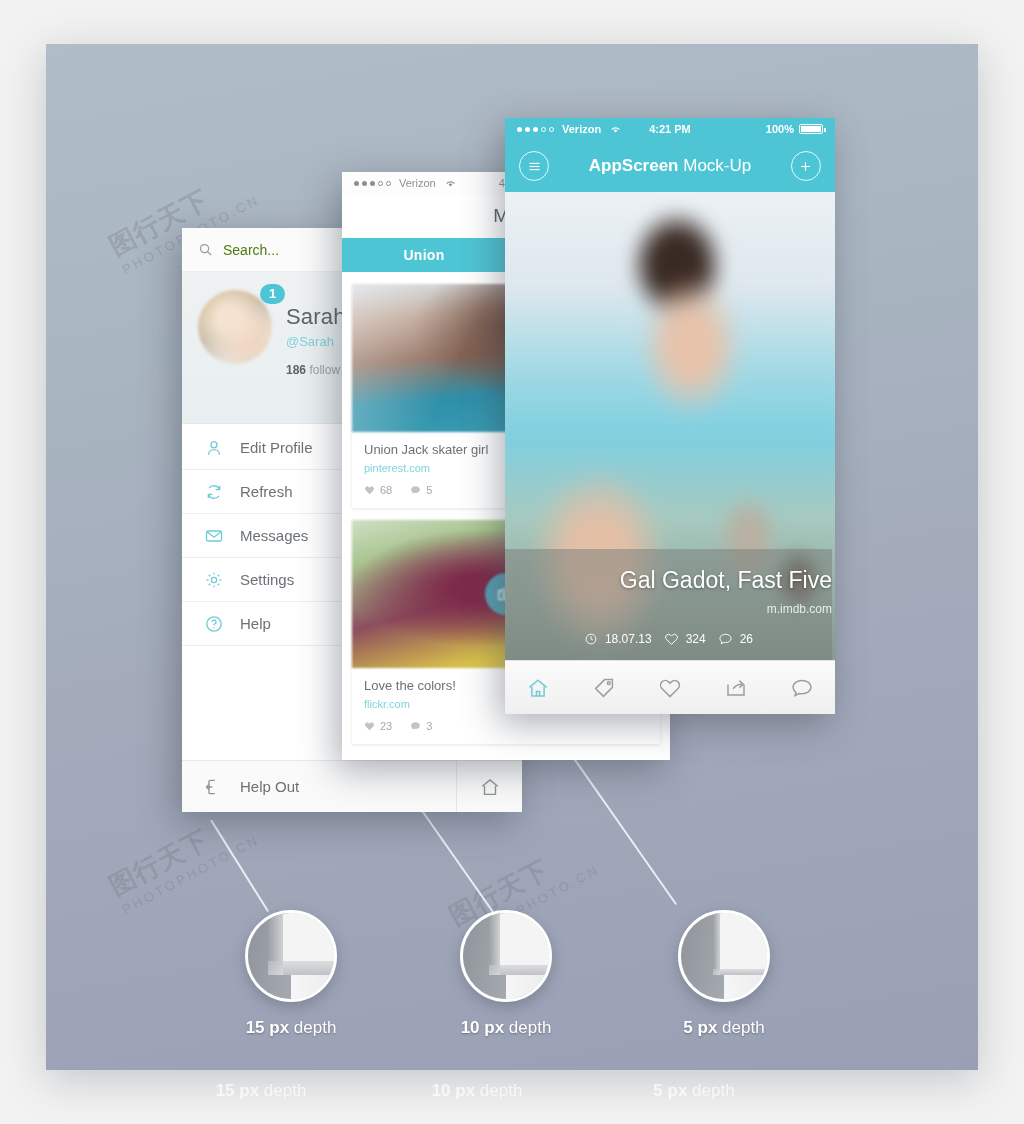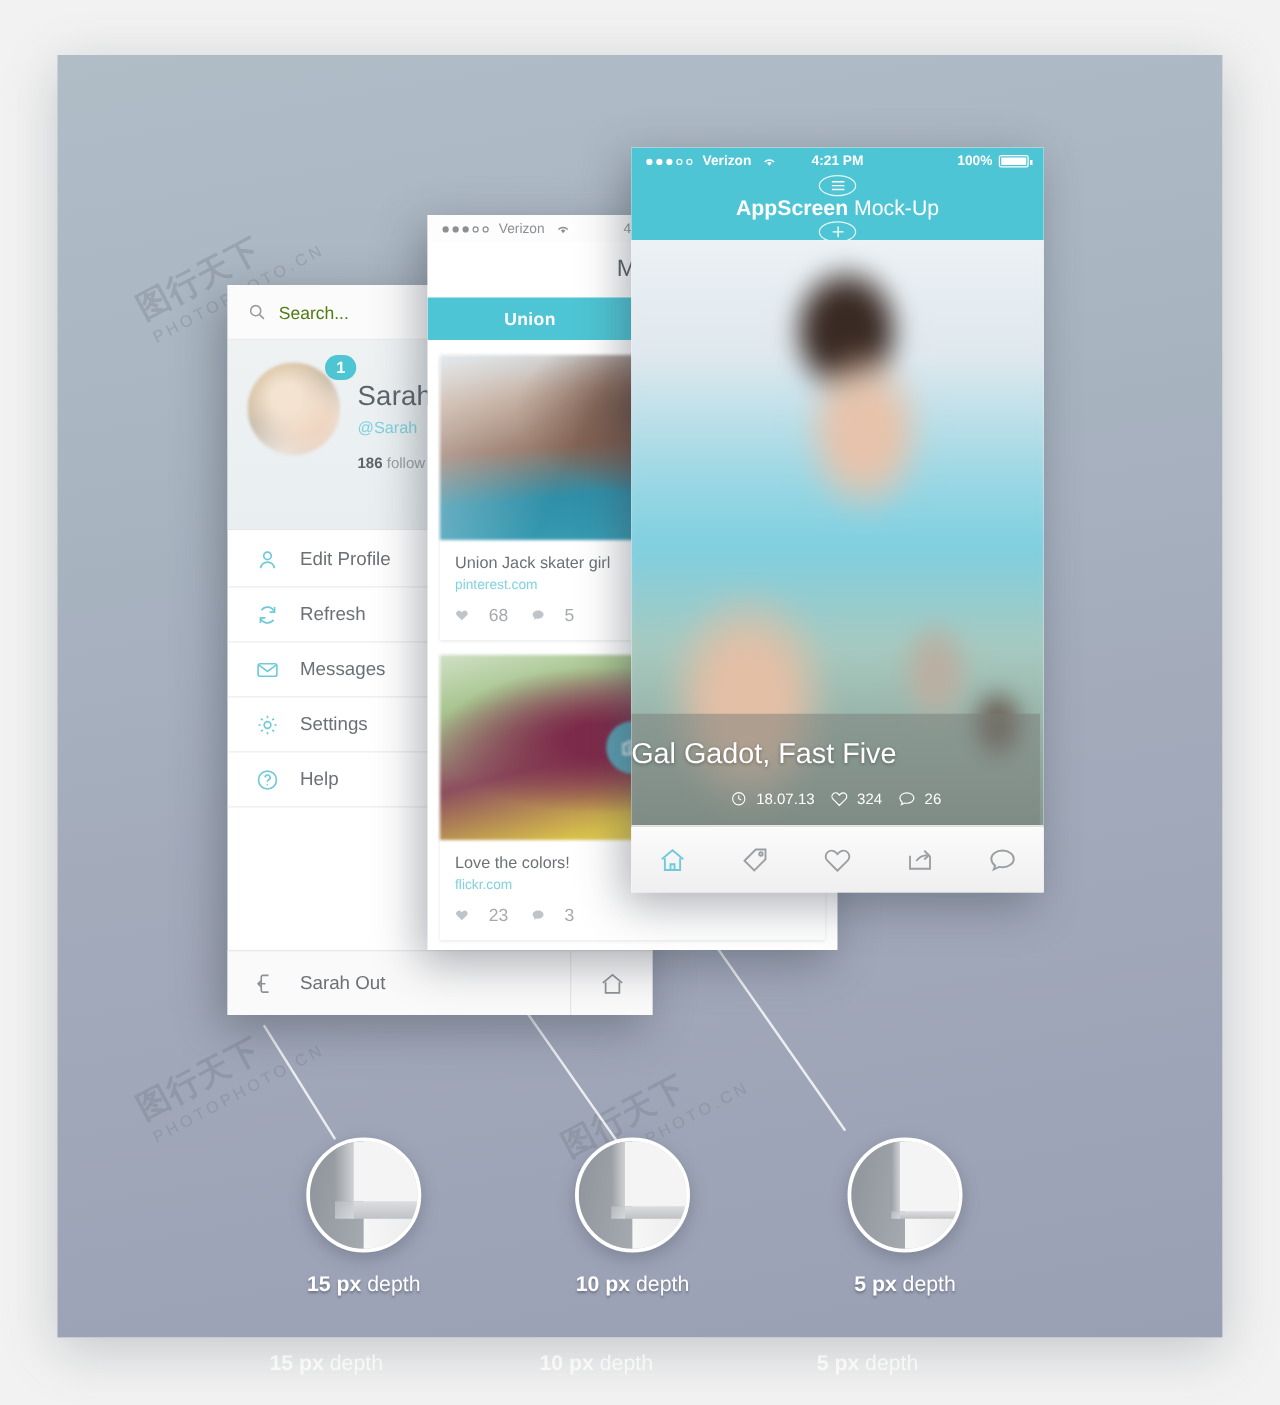--- a/index.html
+++ b/index.html
@@ -149,37 +149,37 @@
   }
   .cam-badge {
     position:absolute; left: 50%; top: 50%; transform: translate(-50%,-50%);
     width: 42px; height: 42px; border-radius: 50%;
     background: rgba(78,197,212,.75); display:flex; align-items:center; justify-content:center;
   }
   .card-body { padding: 10px 12px 12px 12px; }
   .card-title { font-size: 13px; color:#6b7176; }
   .card-src { font-size: 11px; color:#7fd2de; margin-top: 5px; }
   .card-stats { display:flex; gap: 18px; margin-top: 10px; align-items:center; }
-  .stat { display:flex; align-items:center; gap: 16px; font-size: 14px; color:#a4a9ad; }
+  .stat { display:flex; align-items:center; gap: 5px; font-size: 11px; color:#a4a9ad; }
 
   
   #screen-detail { left: 505px; top: 118px; width: 330px; height: 596px; }
   .statusbar-teal {
     height: 22px; background:#4ec5d4; display:flex; align-items:center;
     gap: 8px; padding: 0 12px; font-size: 11px; color:#ffffff; font-weight: 600;
   }
   .statusbar-teal .dot { background:#fff; }
   .statusbar-teal .dot.o { background:transparent; border:1px solid #fff; }
   .sb-time { position:absolute; left:50%; transform:translateX(-50%); }
   .battery { width: 24px; height: 10px; border:1px solid #fff; border-radius:2px; position:relative; }
   .battery::after { content:""; position:absolute; left:1px; top:1px; bottom:1px; right:1px; background:#fff; }
   .battery::before { content:""; position:absolute; right:-4px; top:3px; width:2px; height:4px; background:#fff; }
   .navbar {
     height: 52px; background:#4ec5d4; display:flex; align-items:center;
-    justify-content:space-between; padding: 0 14px; color:#fff;flex-direction:column;
+    justify-content:space-between; padding: 0 14px; color:#fff;
   }
   .nav-title { font-size: 17px; }
   .nav-title b { font-weight: 700; }
   .round-btn {
     width: 30px; height: 30px; border-radius: 50%;
     border: 1.5px solid rgba(255,255,255,.85);
     display:flex; align-items:center; justify-content:center;
   }
   .hero { position: relative; height: 470px; overflow:hidden; }
   .hero-photo {
@@ -188,21 +188,21 @@
       radial-gradient(ellipse 70px 95px at 56% 34%, #e7c3ab 28%, rgba(231,195,171,0) 70%),
       radial-gradient(ellipse 60px 70px at 52% 18%, #3a2a24 38%, rgba(58,42,36,0) 76%),
       radial-gradient(ellipse 90px 120px at 30% 76%, #e3bfa6 30%, rgba(227,191,166,0) 72%),
       radial-gradient(ellipse 40px 60px at 72% 72%, #b9b0a2 30%, rgba(185,176,162,0) 72%),
       radial-gradient(ellipse 30px 40px at 86% 80%, #6d6257 30%, rgba(109,98,87,0) 74%),
       linear-gradient(180deg, #eef3f6 0%, #dfe8ee 22%, #9fd8e4 40%, #7fcfe0 52%, #a7c9bf 68%, #7f8f86 100%);
   }
   .hero-caption {
     position:absolute; left:0; right:3px; bottom: 0; padding: 18px 0 16px 0;
     background: linear-gradient(180deg, rgba(120,124,120,.50), rgba(120,124,120,.42));
-    text-align:left; color:#fff;
+    text-align:right; color:#fff;
   }
   .hero-title { font-size: 23px; font-weight: 400; text-shadow: 0 1px 3px rgba(0,0,0,.35); }
   .hero-sub { font-size: 12px; color: rgba(255,255,255,.82); margin-top: 8px; }
   .hero-meta { display:flex; justify-content:center; gap: 12px; margin-top: 16px; }
   .hero-meta .stat { color:#ffffff; font-size: 12px; gap: 7px; }
   .tabbar {
     position:absolute; left:0; right:0; bottom:0; height: 54px;
     background: linear-gradient(180deg,#fbfbfb,#efefef);
     display:flex; align-items:center; border-top: 1px solid #e4e4e4;
   }
@@ -343,21 +343,21 @@
         </div>
       </div>
 
       <div class="menu-foot">
         <div class="so">
           <svg class="menu-icon" viewBox="0 0 24 24" fill="none" stroke="#8d9297" stroke-width="1.6">
             <path d="M13 4H7.5A1.5 1.5 0 0 0 6 5.5v13A1.5 1.5 0 0 0 7.5 20H13"></path>
             <polyline points="10,12 3.2,12"></polyline>
               <polyline points="5.6,9.2 3,12 5.6,14.8"></polyline>
           </svg>
-          <span class="label">Sarah Out</span>
+          <span class="label">Help Out</span>
         </div>
         <div class="foot-home">
           <svg viewBox="0 0 24 24" fill="none" stroke="currentColor" stroke-width="1.5" style="width:22px;height:22px">
             <path d="M3.6 11.2 12 4.2l8.4 7"></path>
               <path d="M6 10.6V20h12v-9.4"></path>
           </svg>
         </div>
       </div>
     </div>
 
@@ -474,20 +474,21 @@
               <line x1="5" y1="12" x2="19" y2="12"></line>
           </svg>
         </div>
       </div>
 
       <div class="hero">
         <div class="hero-photo"></div>
 
         <div class="hero-caption">
           <div class="hero-title">Gal Gadot, Fast Five</div>
+          <div class="hero-sub">m.imdb.com</div>
           <div class="hero-meta">
             <span class="stat">
               <svg viewBox="0 0 24 24" fill="none" stroke="#ffffff" stroke-width="1.5" style="width:14px;height:14px">
                 <circle cx="12" cy="12" r="8.4"></circle>
                   <polyline points="12,7.2 12,12 15.4,13.6"></polyline>
               </svg>
               <span>18.07.13</span>
             </span>
             <span class="stat">
               <svg viewBox="0 0 24 22" fill="none" stroke="#ffffff" stroke-width="1.5" style="width:15px;height:14px">

